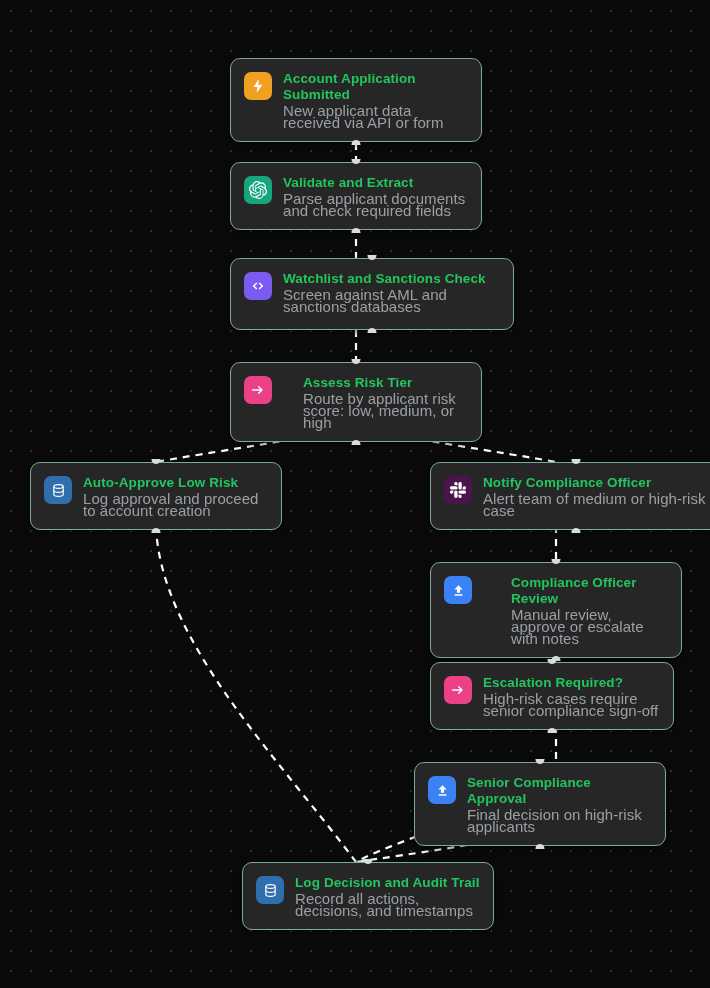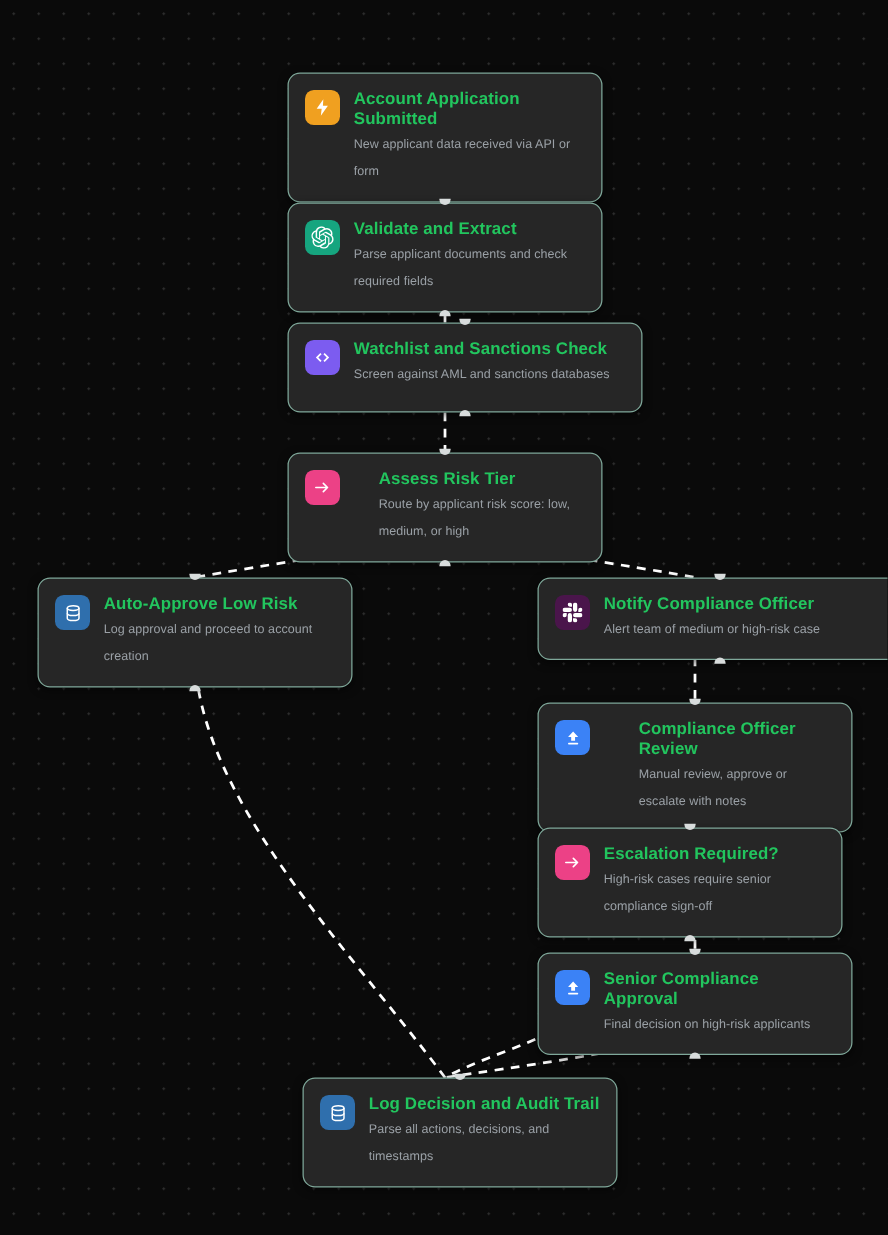--- a/index.html
+++ b/index.html
@@ -40,23 +40,23 @@
   .node-icon svg { display:block; }
   .node-text { flex:1 1 auto; min-width:0; }
   .node-title {
     font-size:13.5px;
     font-weight:bold;
     color:#22c55e;
     line-height:16px;
     letter-spacing:.1px;
   }
   .node-desc {
-    font-size:10px;
+    font-size:15px;
     color:#9aa0a6;
-    line-height:22px;
+    line-height:12px;
     margin-top:2px;
     letter-spacing:.05px;
   }
 
   .handle {
     position:absolute;
     width:9px; height:5px;
     background:#d8dcdc;
     left:50%;
     transform:translateX(-50%);
@@ -186,21 +186,21 @@
       <div class="node-icon" style="background: rgb(236, 65, 134);">
         <svg width="16" height="16" viewBox="0 0 24 24">
           <path d="M4 12h14M13 7l5 5-5 5" fill="none" stroke="#ffffff" stroke-width="2" stroke-linecap="round" stroke-linejoin="round"></path>
         </svg>
       </div>
       <div class="node-text">
         <div class="node-title">Escalation Required?</div>
         <div class="node-desc">High-risk cases require senior compliance sign-off</div>
       </div>
     </div>
-    <div class="node" style="left: 430px; top: 762px; width: 252px; min-height: 64px;">
+    <div class="node" style="left: 414px; top: 762px; width: 252px; min-height: 64px;">
       <div class="handle top"></div>
       <div class="handle bottom"></div>
       <div class="node-icon" style="background: rgb(59, 130, 246);">
         <svg width="15" height="15" viewBox="0 0 24 24">
           <path d="M12 3.5 5.5 10.5h4v5h5v-5h4L12 3.5z" fill="#ffffff"></path>
           <rect x="5.5" y="18" width="13" height="2.2" rx="1" fill="#ffffff"></rect>
         </svg>
       </div>
       <div class="node-text">
         <div class="node-title">Senior Compliance Approval</div>
@@ -211,16 +211,16 @@
       <div class="handle top"></div>
       <div class="node-icon" style="background: rgb(47, 111, 173);">
         <svg width="15" height="15" viewBox="0 0 24 24">
           <ellipse cx="12" cy="5.5" rx="7.5" ry="3" fill="none" stroke="#ffffff" stroke-width="1.9"></ellipse>
           <path d="M4.5 5.5v13c0 1.66 3.36 3 7.5 3s7.5-1.34 7.5-3v-13" fill="none" stroke="#ffffff" stroke-width="1.9"></path>
           <path d="M4.5 12c0 1.66 3.36 3 7.5 3s7.5-1.34 7.5-3" fill="none" stroke="#ffffff" stroke-width="1.9"></path>
         </svg>
       </div>
       <div class="node-text">
         <div class="node-title">Log Decision and Audit Trail</div>
-        <div class="node-desc">Parse all actions, decisions, and timestamps</div>
+        <div class="node-desc">Record all actions, decisions, and timestamps</div>
       </div>
     </div>
   </div>
 
 </body></html>

